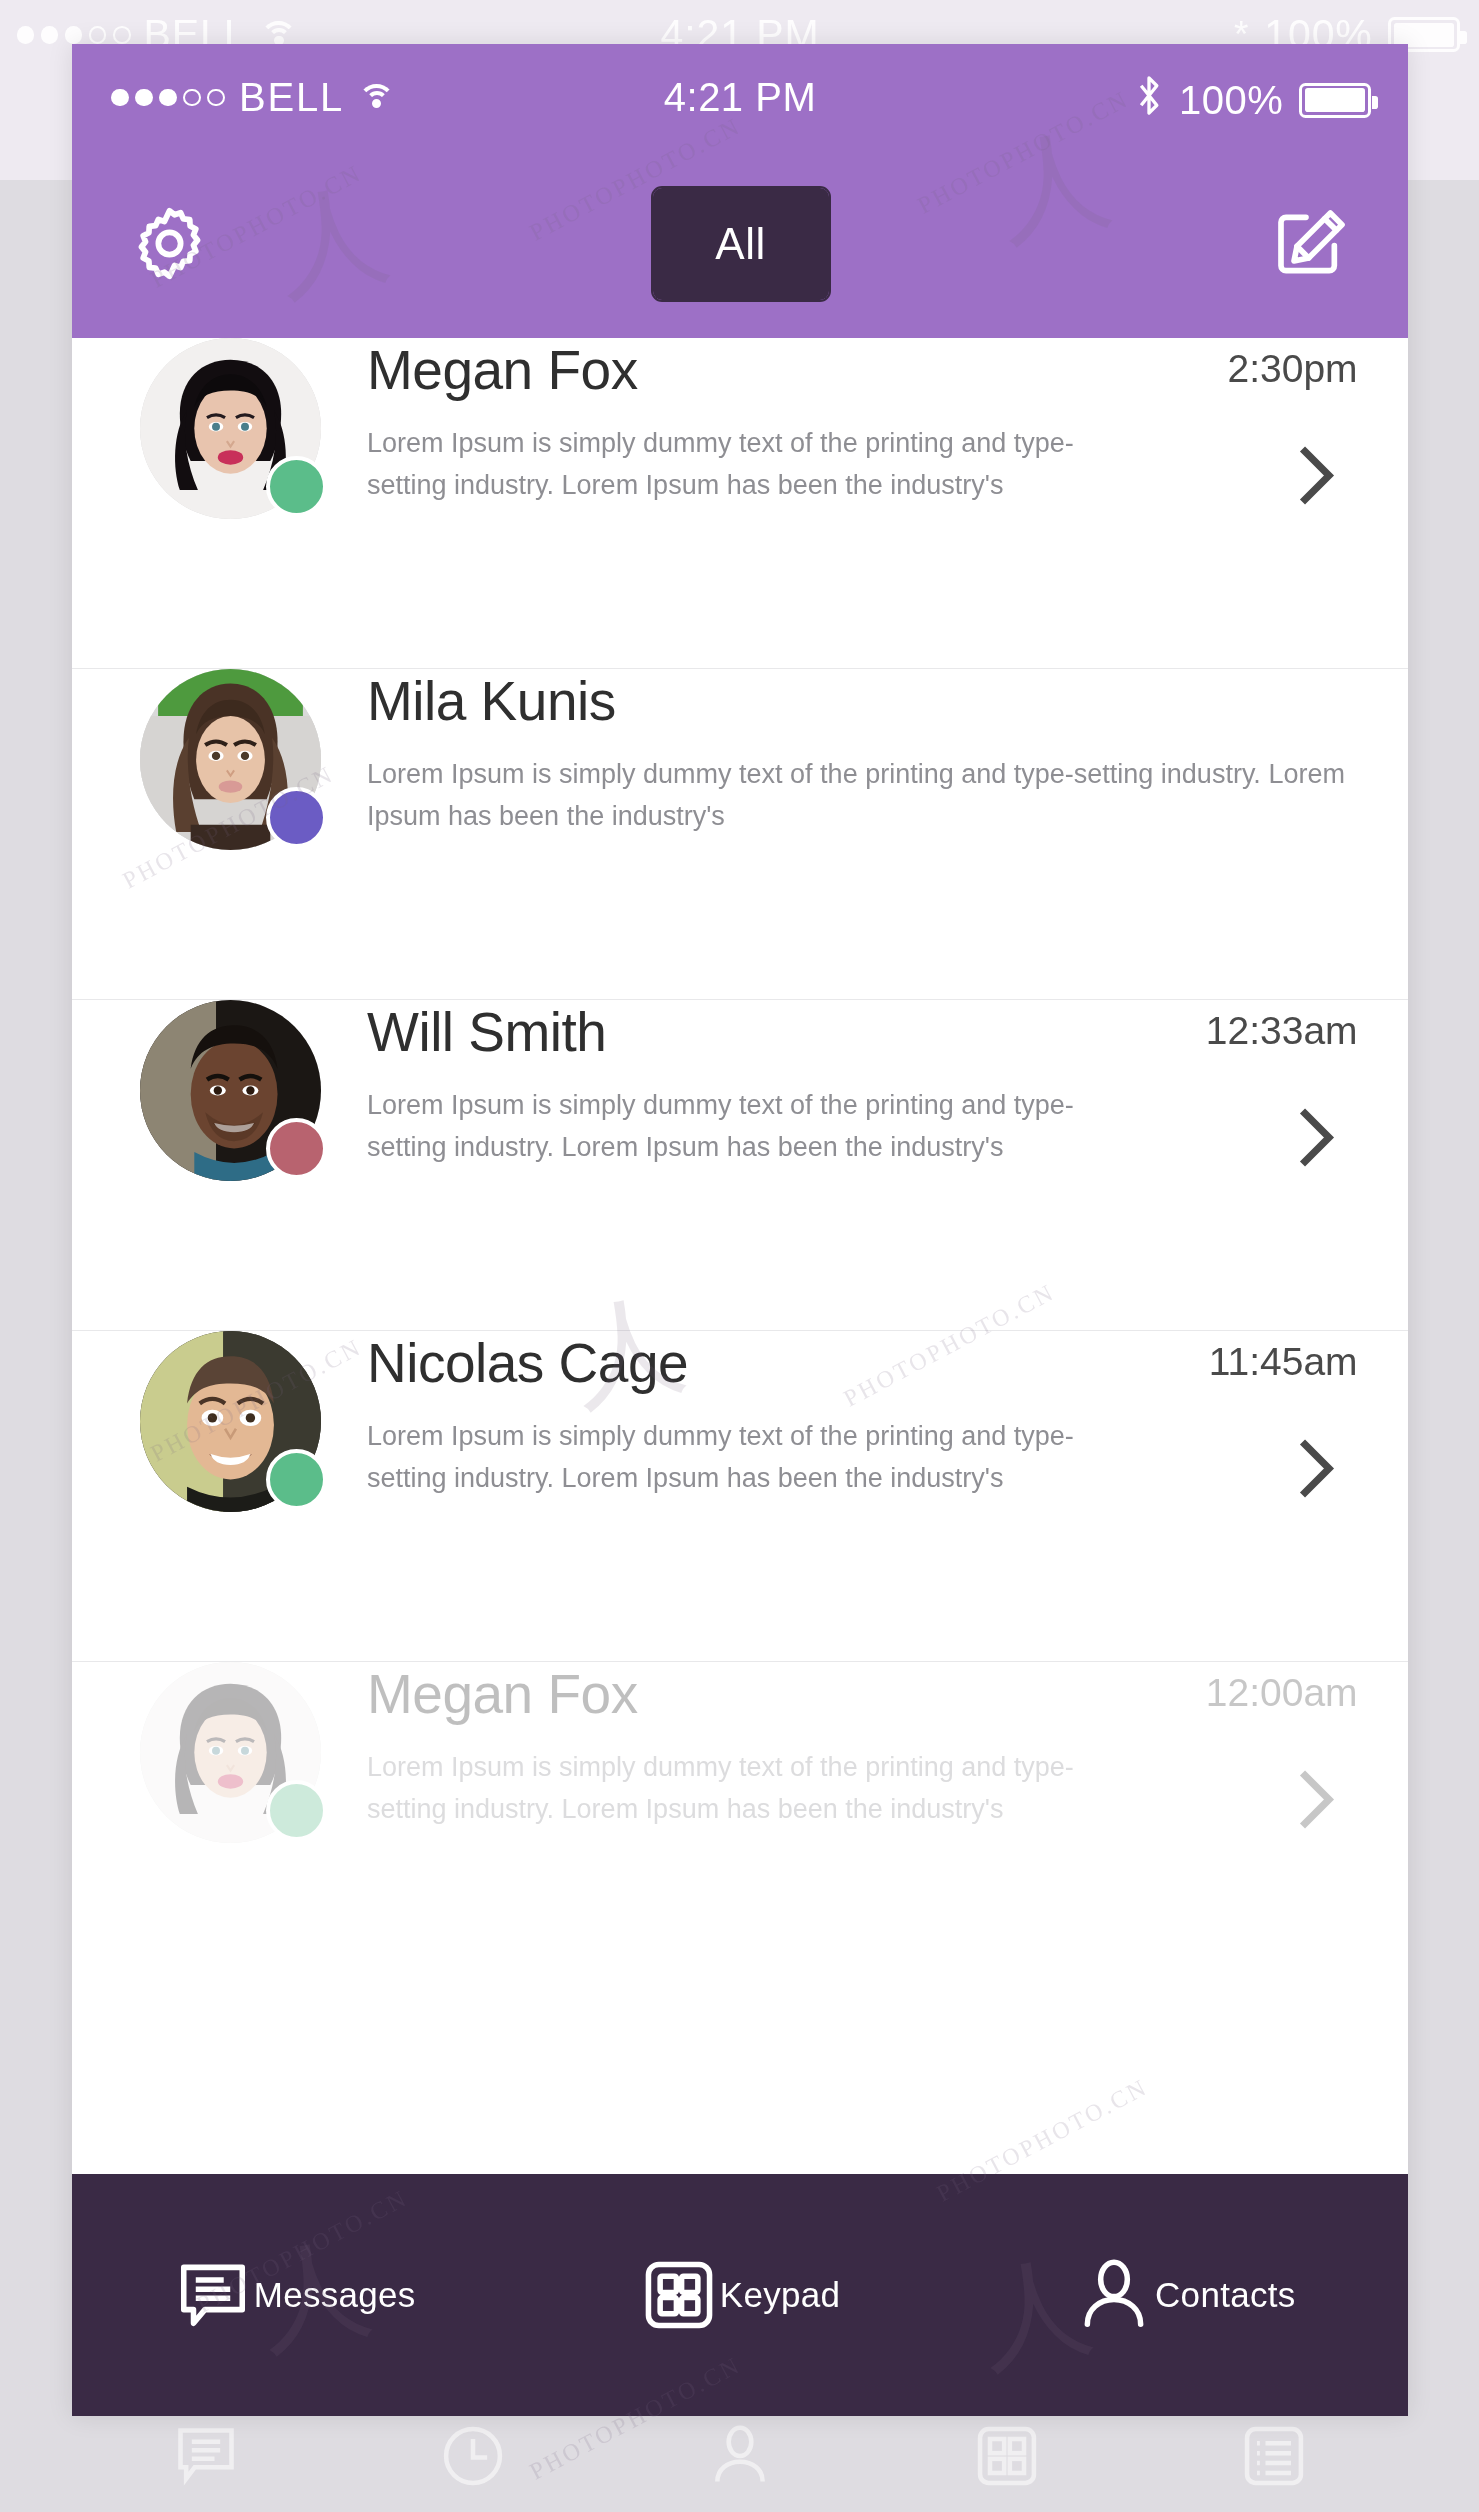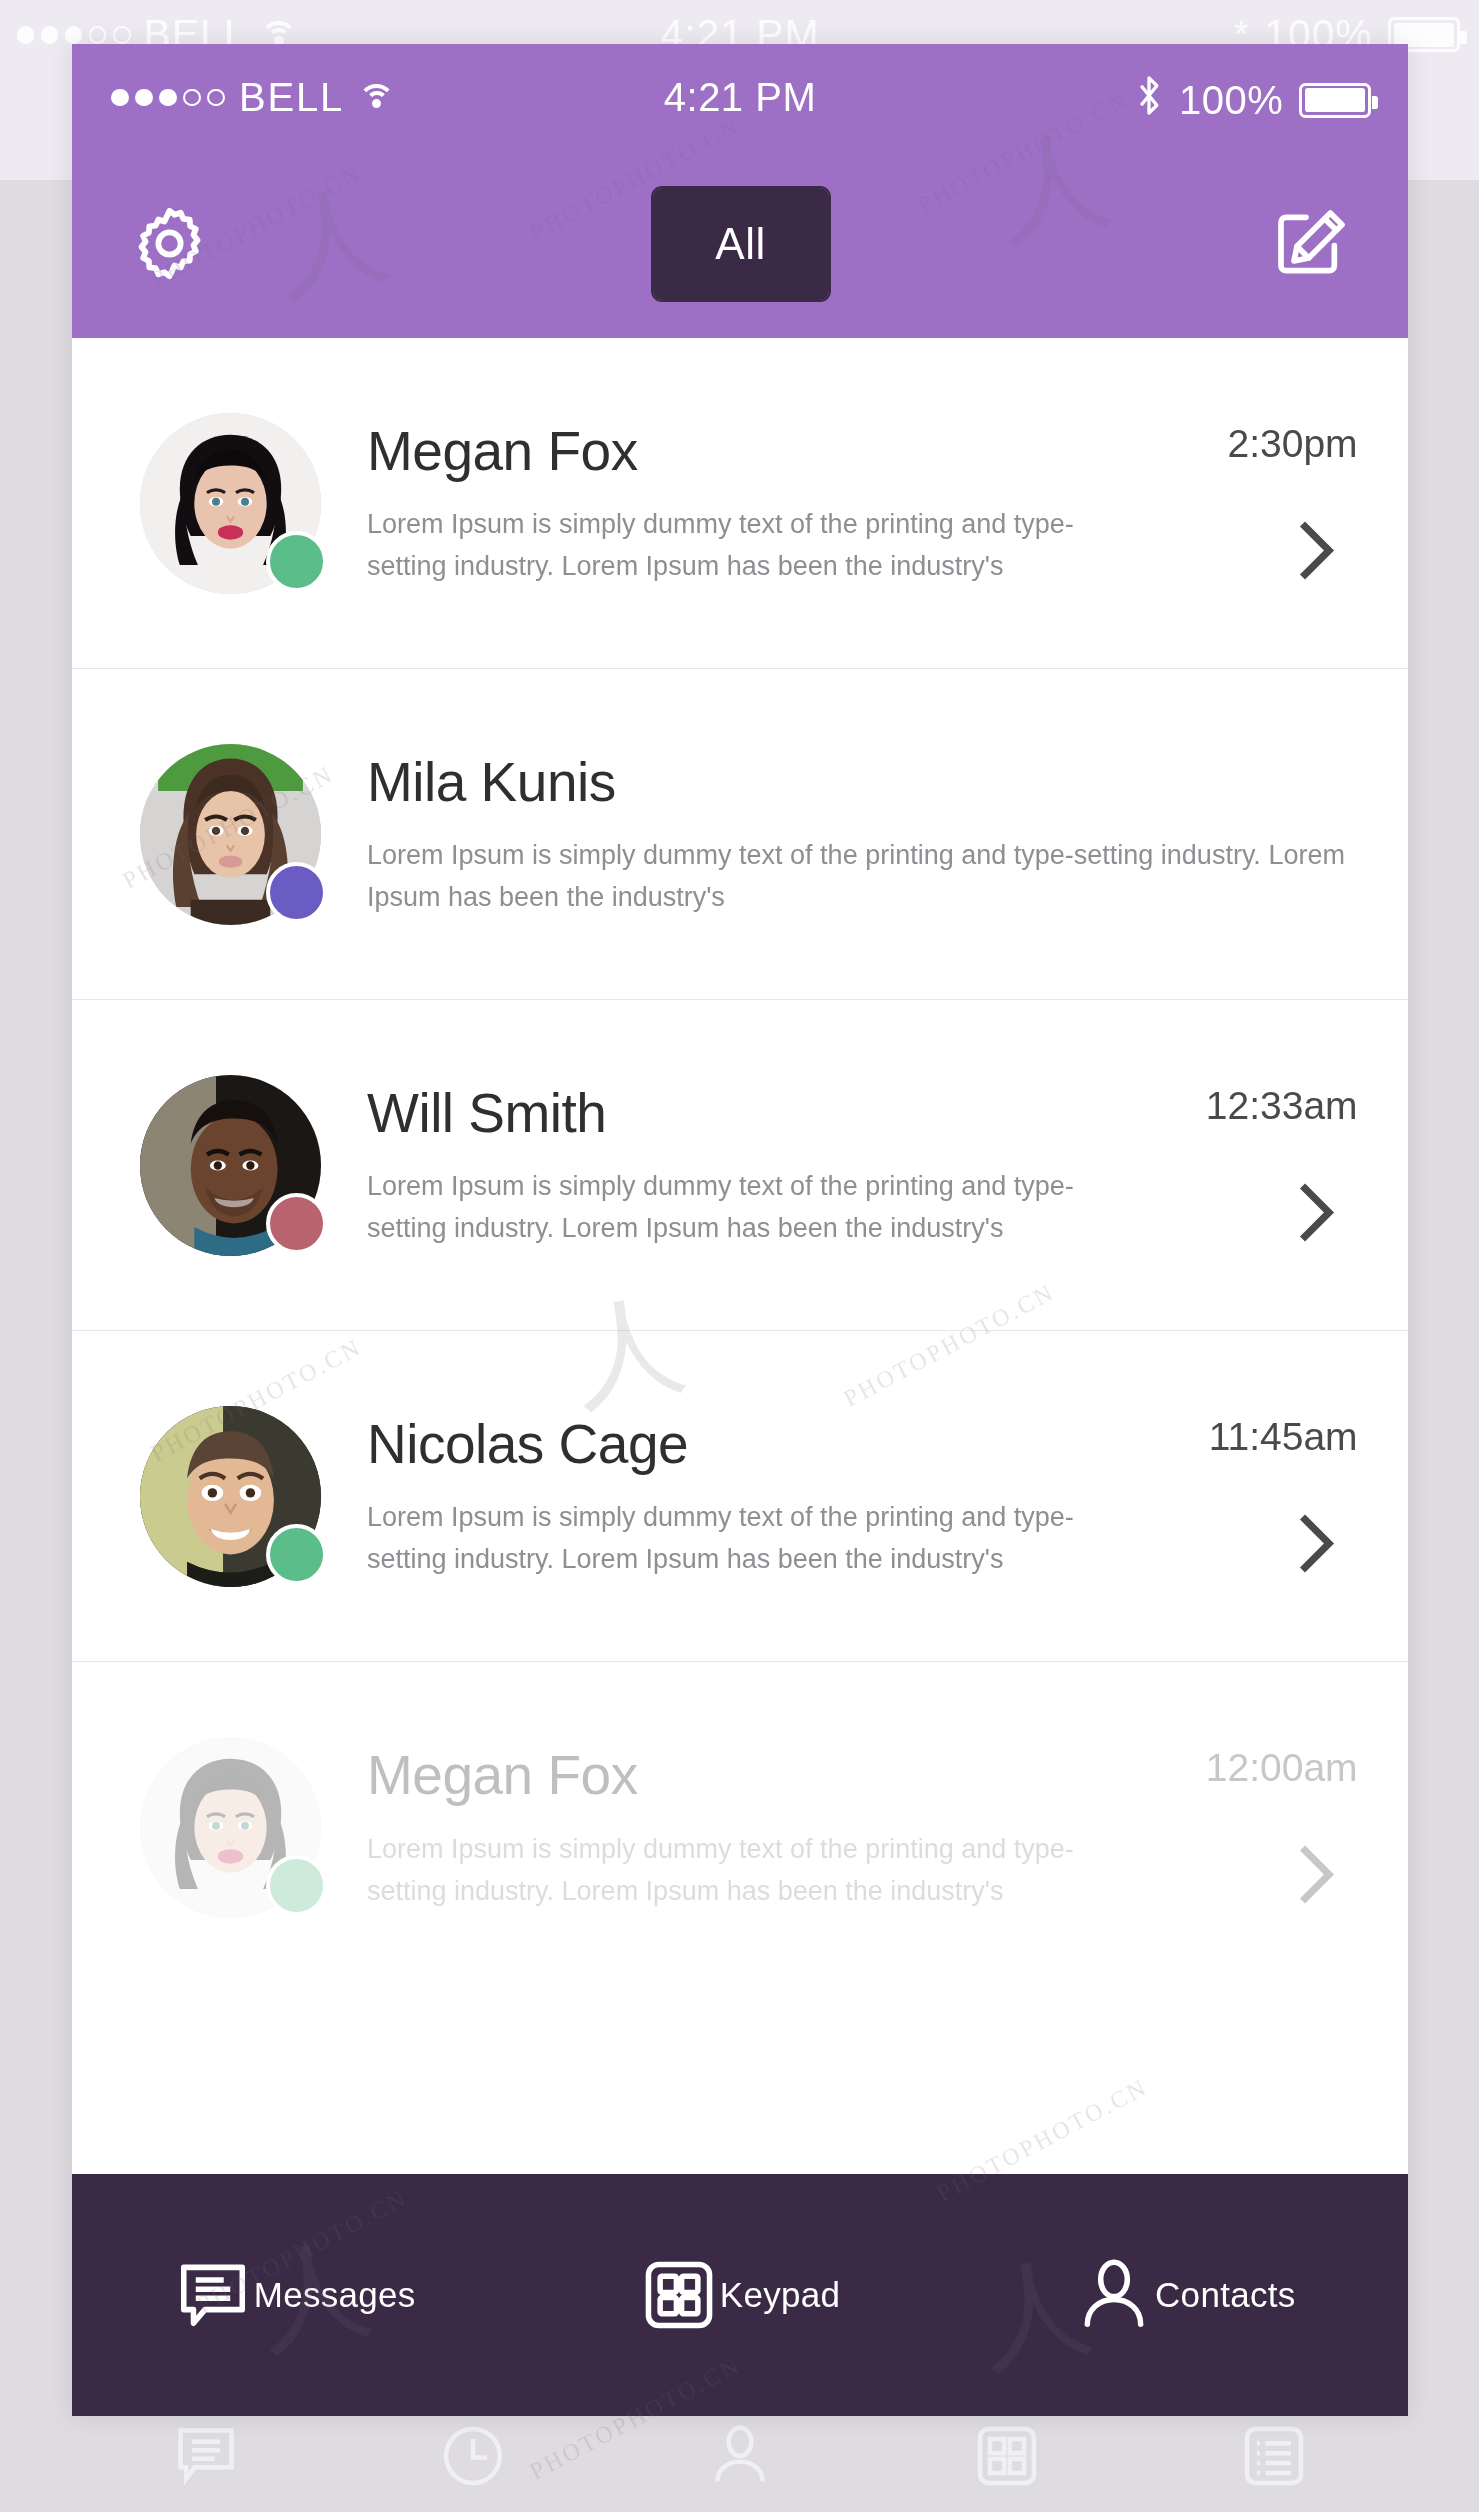--- a/index.html
+++ b/index.html
@@ -147,21 +147,21 @@
 
   
   .list { position: relative; }
 
   .row {
     position: relative;
     height: 331px;
     border-bottom: 1.8px solid #e8e8ea;
     background: #fff;
     display: flex;
-    align-items: center;
+    align-items: flex-start;
     padding: 0 43px 0 68px;
   }
   .row:last-child { border-bottom: none; }
 
   .avatar-wrap { position: relative; width: 181px; height: 181px; flex: 0 0 181px; }
   .avatar {
     width: 181px; height: 181px; border-radius: 50%;
     overflow: hidden; position: relative;
     background: #d8d8d8;
   }

